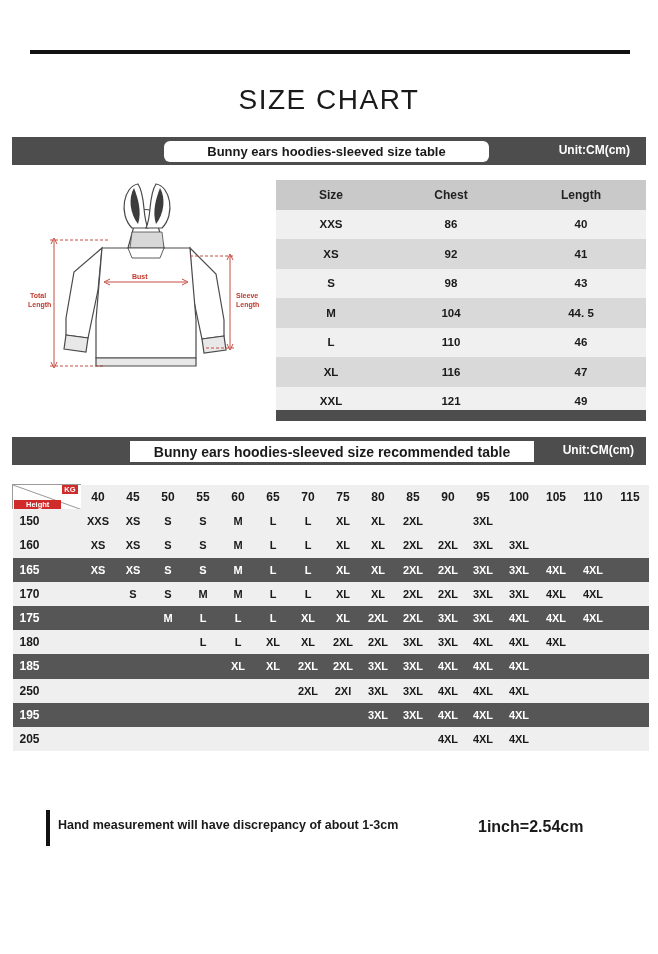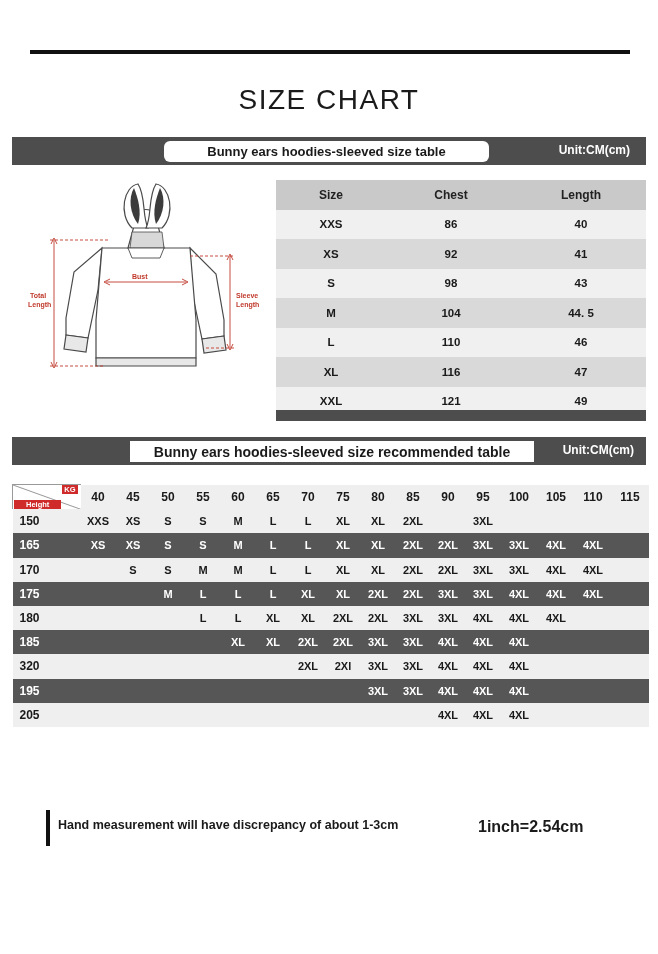--- a/index.html
+++ b/index.html
@@ -456,20 +456,39 @@
         <td>XL</td>
         <td>XL</td>
         <td>2XL</td>
         <td></td>
         <td>3XL</td>
         <td></td>
         <td></td>
         <td></td>
         <td></td>
       </tr>
+      <tr class="rowA">
+        <td class="rh">160</td>
+        <td>XS</td>
+        <td>XS</td>
+        <td>S</td>
+        <td>S</td>
+        <td>M</td>
+        <td>L</td>
+        <td>L</td>
+        <td>XL</td>
+        <td>XL</td>
+        <td>2XL</td>
+        <td>2XL</td>
+        <td>3XL</td>
+        <td>3XL</td>
+        <td></td>
+        <td></td>
+        <td></td>
+      </tr>
       <tr class="rowB">
         <td class="rh">165</td>
         <td>XS</td>
         <td>XS</td>
         <td>S</td>
         <td>S</td>
         <td>M</td>
         <td>L</td>
         <td>L</td>
         <td>XL</td>
@@ -552,21 +571,21 @@
         <td>3XL</td>
         <td>3XL</td>
         <td>4XL</td>
         <td>4XL</td>
         <td>4XL</td>
         <td></td>
         <td></td>
         <td></td>
       </tr>
       <tr class="rowA">
-        <td class="rh">320</td>
+        <td class="rh">250</td>
         <td></td>
         <td></td>
         <td></td>
         <td></td>
         <td></td>
         <td></td>
         <td>2XL</td>
         <td>2Xl</td>
         <td>3XL</td>
         <td>3XL</td>

